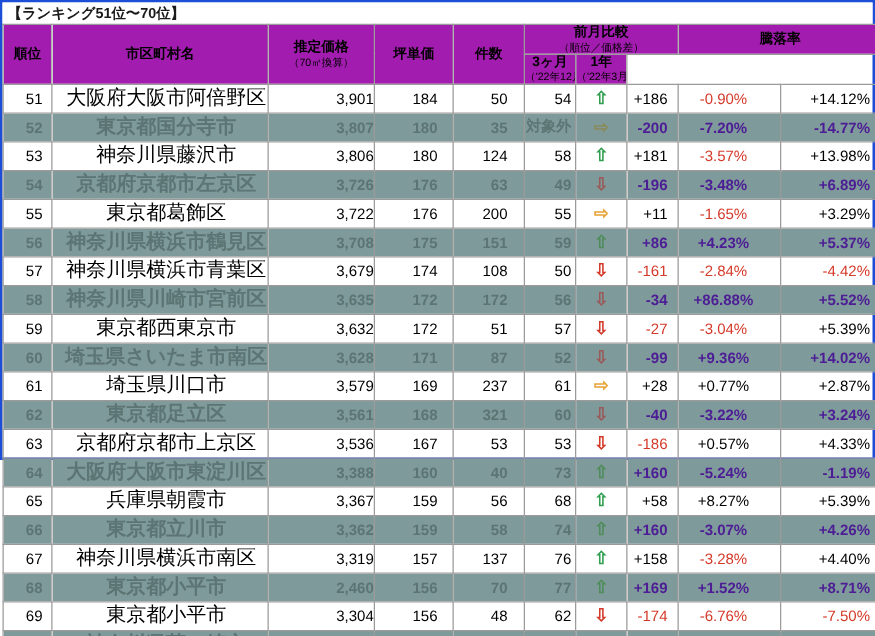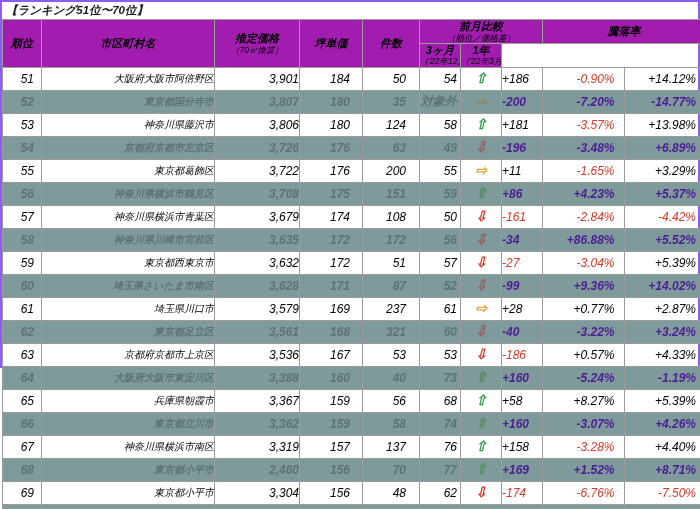--- a/index.html
+++ b/index.html
@@ -7,24 +7,23 @@
     width:700px;height:509px;
     background:#ffffff;
     font-family:"Liberation Sans", sans-serif;
     font-size:12px;
     color:#000;
     overflow:hidden;
   }
   .wrap{
     width:700px;height:368px;
     box-sizing:border-box;
-    border:2px solid #8b5cf6;
+    border:2px solid #1d4ed8;
     background:#fff;
     position:relative;
-    font-style:italic;
   }
   .title-bar{
     height:17px;
     display:flex;align-items:center;
     padding-left:4px;
     background:#fff;
   }
   .title-text{
     font-size:11.5px;
     font-weight:bold;
@@ -53,28 +52,28 @@
     color:#000;
   }
   .sub{
     font-size:8.5px;
     font-weight:normal;
     display:block;
     line-height:1.2;
   }
   tbody tr{height:23px;}
   td.rank{width:38px;text-align:right;padding-right:7px;}
-  td.city{width:172px;text-align:right;padding-left:10px;font-size:10px;}
+  td.city{width:172px;text-align:center;padding-left:10px;font-size:16px;}
   td.price{width:84px;text-align:right;}
   td.tsubo{width:62px;text-align:right;padding-right:12px;}
   td.count{width:56px;text-align:right;padding-right:13px;}
   td.prevrank{width:34px;text-align:right;padding-right:3px;}
   td.arrow{width:34px;text-align:center;}
-  td.diff{width:54px;text-align:left;padding-right:8px;}
-  td.m3{width:81px;text-align:right;padding-right:9px;margin-top:24px;}
+  td.diff{width:54px;text-align:right;padding-right:8px;}
+  td.m3{width:81px;padding-right:9px;margin-top:24px;}
   td.y1{width:81px;text-align:right;padding-right:9px;}
 
   tr.hl td{
     background:#7f9a9a;
     color:#5c7474;
     font-weight:bold;
   }
   tr.hl td.diff, tr.hl td.m3, tr.hl td.y1{color:#4c1d95;}
   tr.hl .up{color:#4e8c5a;}
   tr.hl .down{color:#9a5a5a;}

